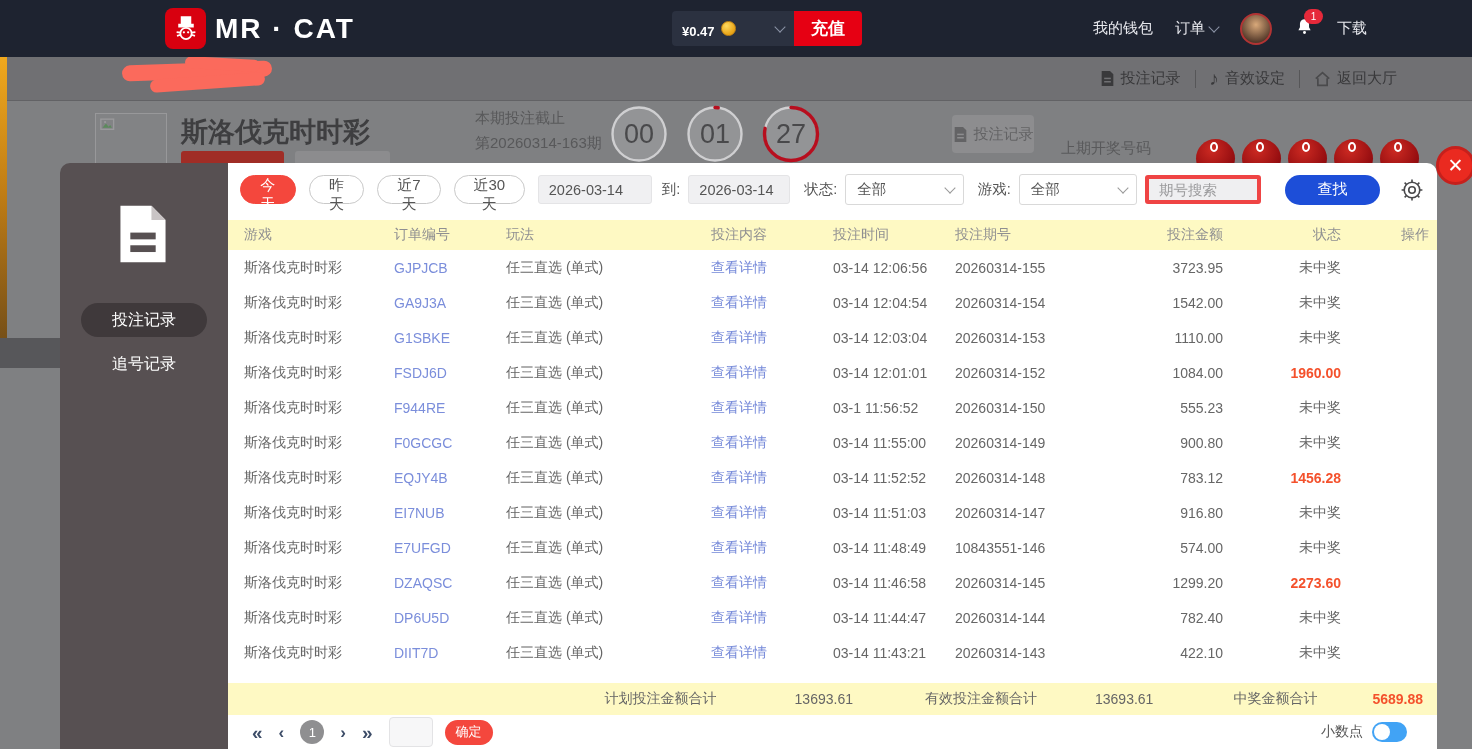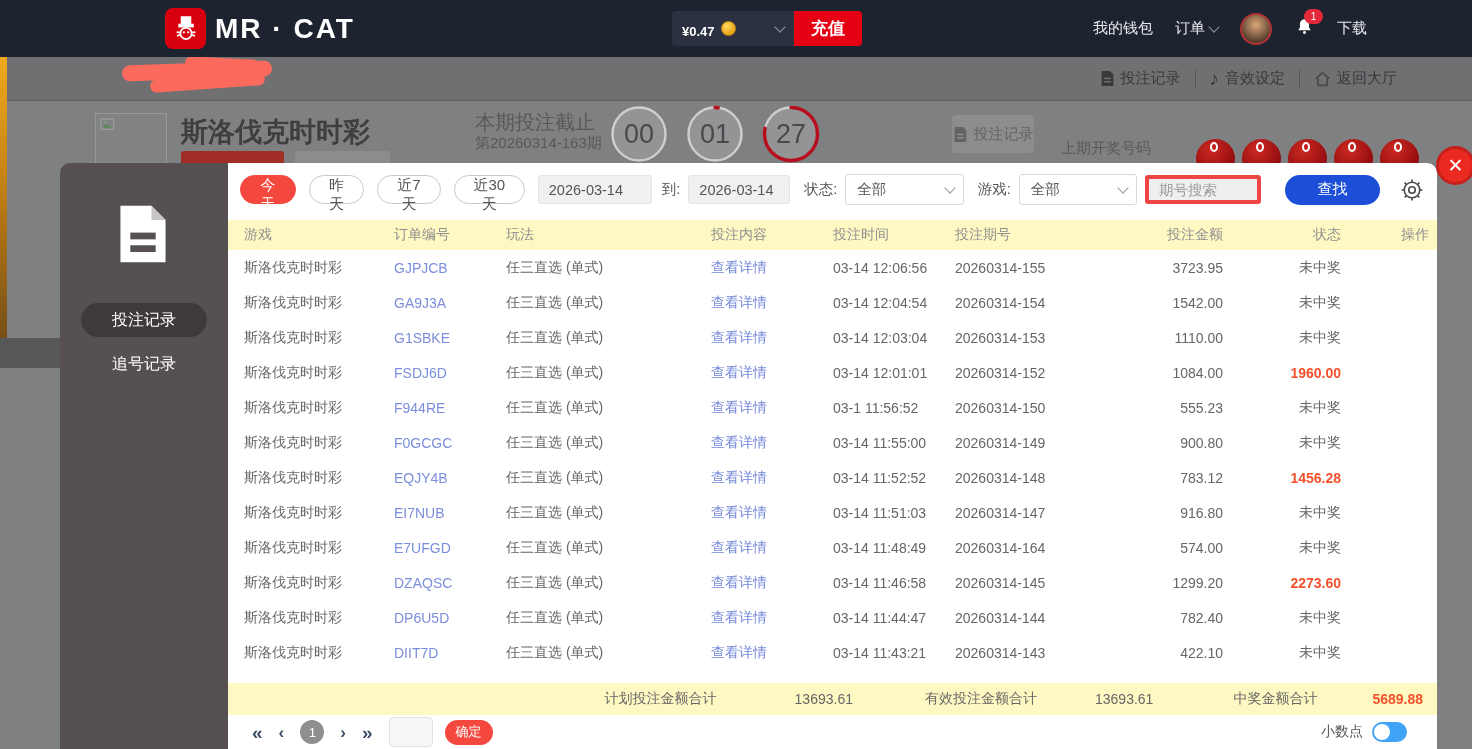--- a/index.html
+++ b/index.html
@@ -34,21 +34,21 @@
   .sub-right{position:absolute;right:75px;top:0;height:43px;display:flex;align-items:center;gap:14px;color:#39393b;font-size:15px;}
   .sub-link{display:flex;align-items:center;gap:6px;cursor:pointer;}
   .vdiv{width:1px;height:18px;background:#55555า7;background:#565658;}
 
   
   .gamebar{position:absolute;top:101px;left:0;right:0;height:120px;z-index:4;}
   .thumb{position:absolute;left:95px;top:12px;width:72px;height:62px;border:1px solid #98989a;background:#828385;display:flex;align-items:flex-start;padding:4px;box-sizing:border-box;}
   .game-title{position:absolute;left:181px;top:13px;font-size:27px;font-weight:bold;color:#3e3e40;}
   .pbtn-red{position:absolute;left:181px;top:50px;width:103px;height:26px;background:#a02d26;border-radius:3px;}
   .pbtn-gray{position:absolute;left:295px;top:50px;width:95px;height:26px;background:#8c8c8e;border-radius:3px;}
-  .deadline{position:absolute;left:475px;top:8px;color:#58585a;font-size:20px;}
+  .deadline{position:absolute;left:475px;top:8px;color:#58585a;font-size:15px;}
   .period-lbl{position:absolute;left:475px;top:33px;color:#58585a;font-size:15px;}
   .cd-wrap{position:absolute;left:610px;top:4px;display:flex;gap:18px;}
   .cd{position:relative;width:58px;height:58px;}
   .cd svg{position:absolute;left:0;top:0;}
   .cd .num{position:absolute;left:0;top:0;width:58px;height:58px;display:flex;align-items:center;justify-content:center;font-size:27px;color:#49494b;}
   .gb-records{position:absolute;left:952px;top:14px;width:82px;height:38px;background:#8d8d8f;border-radius:4px;display:flex;align-items:center;justify-content:center;gap:6px;color:#636365;font-size:15px;cursor:pointer;}
   .lastdraw-lbl{position:absolute;left:1061px;top:38px;color:#59595b;font-size:15px;}
   .balls{position:absolute;left:1196px;top:38px;display:flex;gap:7px;}
   .ball{position:relative;width:39px;height:39px;border-radius:50%;background:radial-gradient(circle at 40% 28%,#cd2a22,#8e0a0e 72%);}
   .ball .hl{position:absolute;left:14px;top:3px;width:8px;height:10px;border:2.5px solid #fff;border-radius:50%;box-sizing:border-box;}
@@ -427,21 +427,21 @@
       <span class="c7">未中奖</span>
       <span class="c8"></span>
     </div>
 
     <div class="trow">
       <span class="c0">斯洛伐克时时彩</span>
       <span class="c1 order-link">E7UFGD</span>
       <span class="c2">任三直选 (单式)</span>
       <span class="c3 detail-link">查看详情</span>
       <span class="c4">03-14 11:48:49</span>
-      <span class="c5">20260314-164</span>
+      <span class="c5">10843551-146</span>
       <span class="c6">574.00</span>
       <span class="c7">未中奖</span>
       <span class="c8"></span>
     </div>
 
     <div class="trow">
       <span class="c0">斯洛伐克时时彩</span>
       <span class="c1 order-link">DZAQSC</span>
       <span class="c2">任三直选 (单式)</span>
       <span class="c3 detail-link">查看详情</span>

